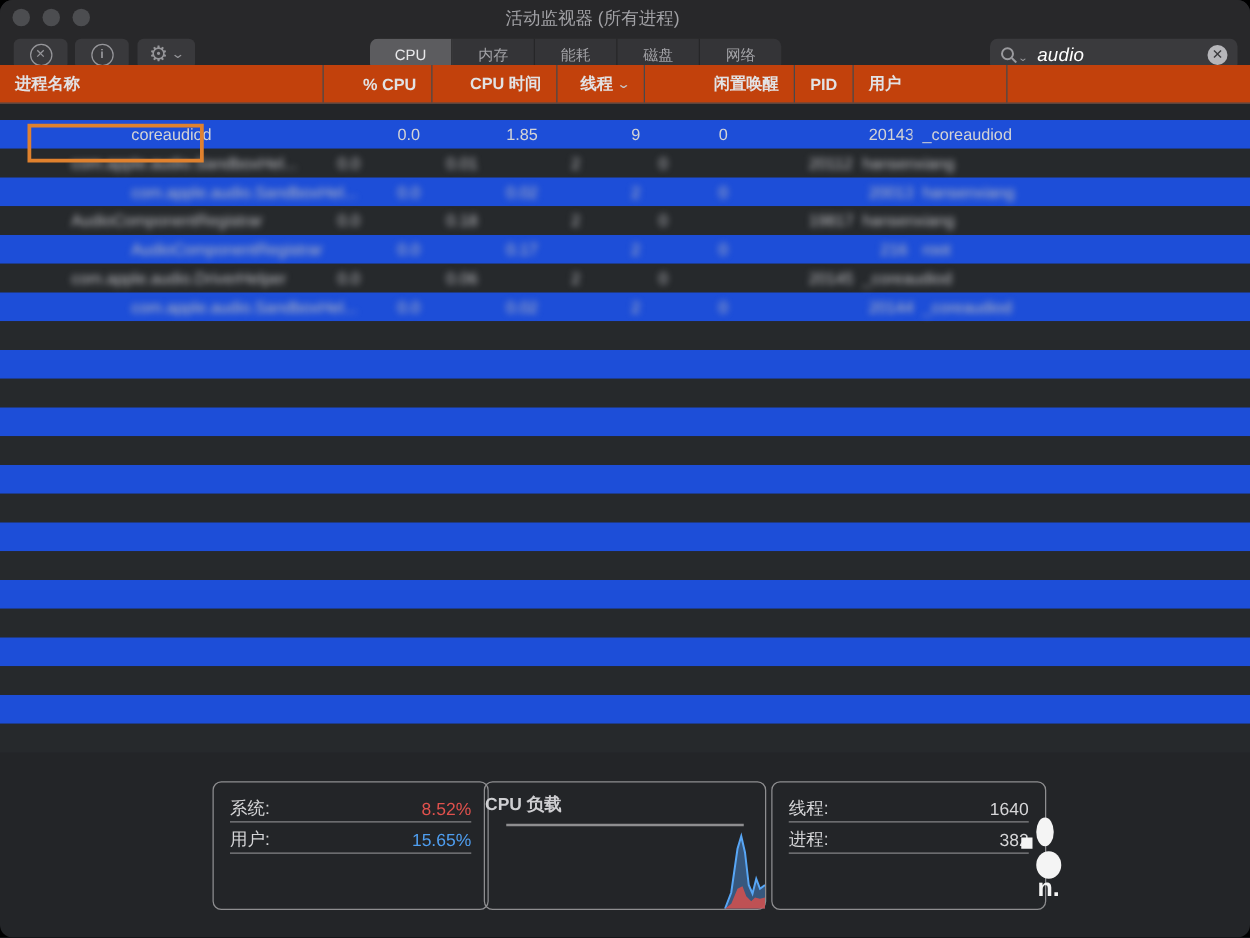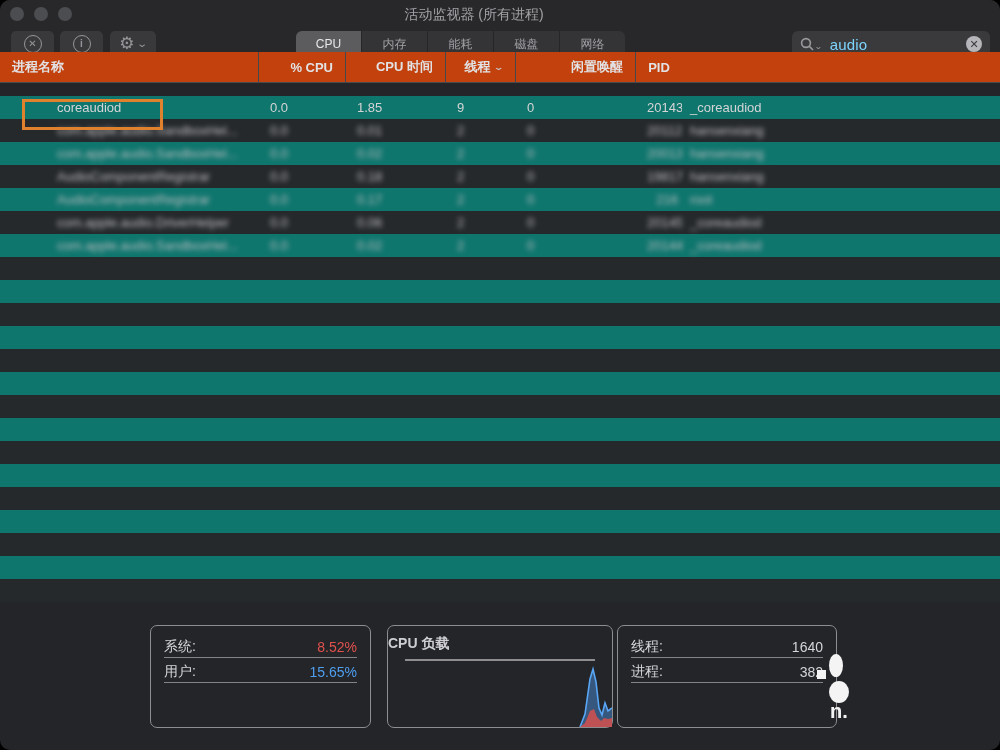--- a/index.html
+++ b/index.html
@@ -20,49 +20,49 @@
   .chev { font-size:10px; color:#96969a; transform:scaleX(1.4); }
 
   .segmented { position:absolute; left:296px; top:31px; height:26px; display:flex; border-radius:6px; overflow:hidden; background:#343437; }
   .seg { width:65px; display:flex; align-items:center; justify-content:center; font-size:12px; color:#a2a2a6; border-right:1px solid #262628; }
   .seg:last-child{ border-right:none; }
   .seg.active { background:#5c5c5f; color:#e8e8ea; }
 
   .search { position:absolute; left:792px; top:31px; width:198px; height:26px; background:#3a3a3d; border-radius:6px; display:flex; align-items:center; padding:0 8px; box-sizing:border-box; }
   .search svg { flex:none; }
   .search .scope-chev { font-size:8px; color:#9a9a9e; margin:4px 2px 0 1px; transform:scaleX(1.3); }
-  .search-text { flex:1; font-size:15px; color:#7dd3fc; margin-left:6px; letter-spacing:.2px; }
+  .search-text { flex:1; font-size:15px; color:#ffffff; margin-left:6px; letter-spacing:.2px;font-style:italic; }
   .clear-btn { width:16px; height:16px; border-radius:50%; background:#b6b6ba; color:#3a3a3d; font-size:11px; font-weight:bold; display:flex; align-items:center; justify-content:center; line-height:1; }
 
   
   .grid { display:grid; grid-template-columns:258px 87px 100px 70px 120px 47px 124px 1fr; }
   .thead { position:absolute; left:0; top:52px; width:1000px; height:31px; background:#c2410c; border-bottom:1px solid #4a4a4d; box-sizing:border-box;text-align:center; }
   .th { display:flex; align-items:center; font-size:13px; font-weight:bold; color:#e2e2e4; padding:0 12px; box-sizing:border-box; }
   .th.num { justify-content:flex-end; }
   .th.ctr { justify-content:center; padding:0 4px; }
   .th.sep { border-left:1px solid #47484b; }
   .th .sort { font-size:9px; margin-left:5px; color:#c7c7ca; transform:scaleX(1.5); }
   .th-user { border-right:1px solid #47484b; }
 
   .rows-area { position:absolute; left:0; top:96px; width:1000px; height:516px; }
   .row { height:23px; align-items:center; }
-  .row.dark { background:#0f766e; }
+  .row.dark { background:#1d4ed8;padding-left:48px; }
   .row.alt { background:#26292c; }
   .cell { font-size:13px; color:#d4d4d6; padding:0 12px; box-sizing:border-box; white-space:nowrap; overflow:hidden; }
   .c-name { padding-left:57px; }
   .c-cpu,.c-time,.c-threads,.c-idle { }
   .c-pid { text-align:right; padding-right:4px; }
   .c-user { padding-left:8px; }
   .row.blurred .cell { filter:blur(2.6px); color:#bcbcc0; }
 
   .orange-box { position:absolute; left:22px; top:99px; width:135px; height:25px; border:3px solid #e0812e; z-index:6; }
 
   
   .statbox { position:absolute; top:625px; height:103px; border:1.5px solid #8e8e90; border-radius:7px; box-sizing:border-box; padding:7px 13px; }
-  .box-left { left:150px; width:221px; }
+  .box-left { left:170px; width:221px; }
   .box-mid { left:387px; width:226px; padding:0; }
   .box-right { left:617px; width:220px; }
   .stat-row { display:flex; justify-content:space-between; align-items:center; height:21px; font-size:14px; color:#d6d6d8; padding-top:3px; }
   .stat-row.lined { border-bottom:1px solid #848486; }
   .load-title { font-size:14px; font-weight:bold; color:#cfcfd2; padding-top:9px; }
   .load-rule { margin:6px auto 0; width:190px; border-top:2px solid #8e8e90; }
   .load-svg { position:absolute; left:0; bottom:0; }
 
   
   .wm { position:absolute; background:#f4f4f4; z-index:9; }
@@ -115,20 +115,21 @@
   <div class="thead grid">
     <div class="th">进程名称</div>
     <div class="th num sep">% CPU</div>
     <div class="th num sep">CPU 时间</div>
     <div class="th num sep">
       <span>线程</span>
       <span class="sort">⌄</span>
     </div>
     <div class="th num sep">闲置唤醒</div>
     <div class="th ctr sep">PID</div>
+    <div class="th sep th-user">用户</div>
     <div class="th"></div>
   </div>
 
   <div class="rows-area">
       <div class="row grid dark">
         <div class="cell c-name">coreaudiod</div>
         <div class="cell c-cpu">0.0</div>
         <div class="cell c-time">1.85</div>
         <div class="cell c-threads">9</div>
         <div class="cell c-idle">0</div>

